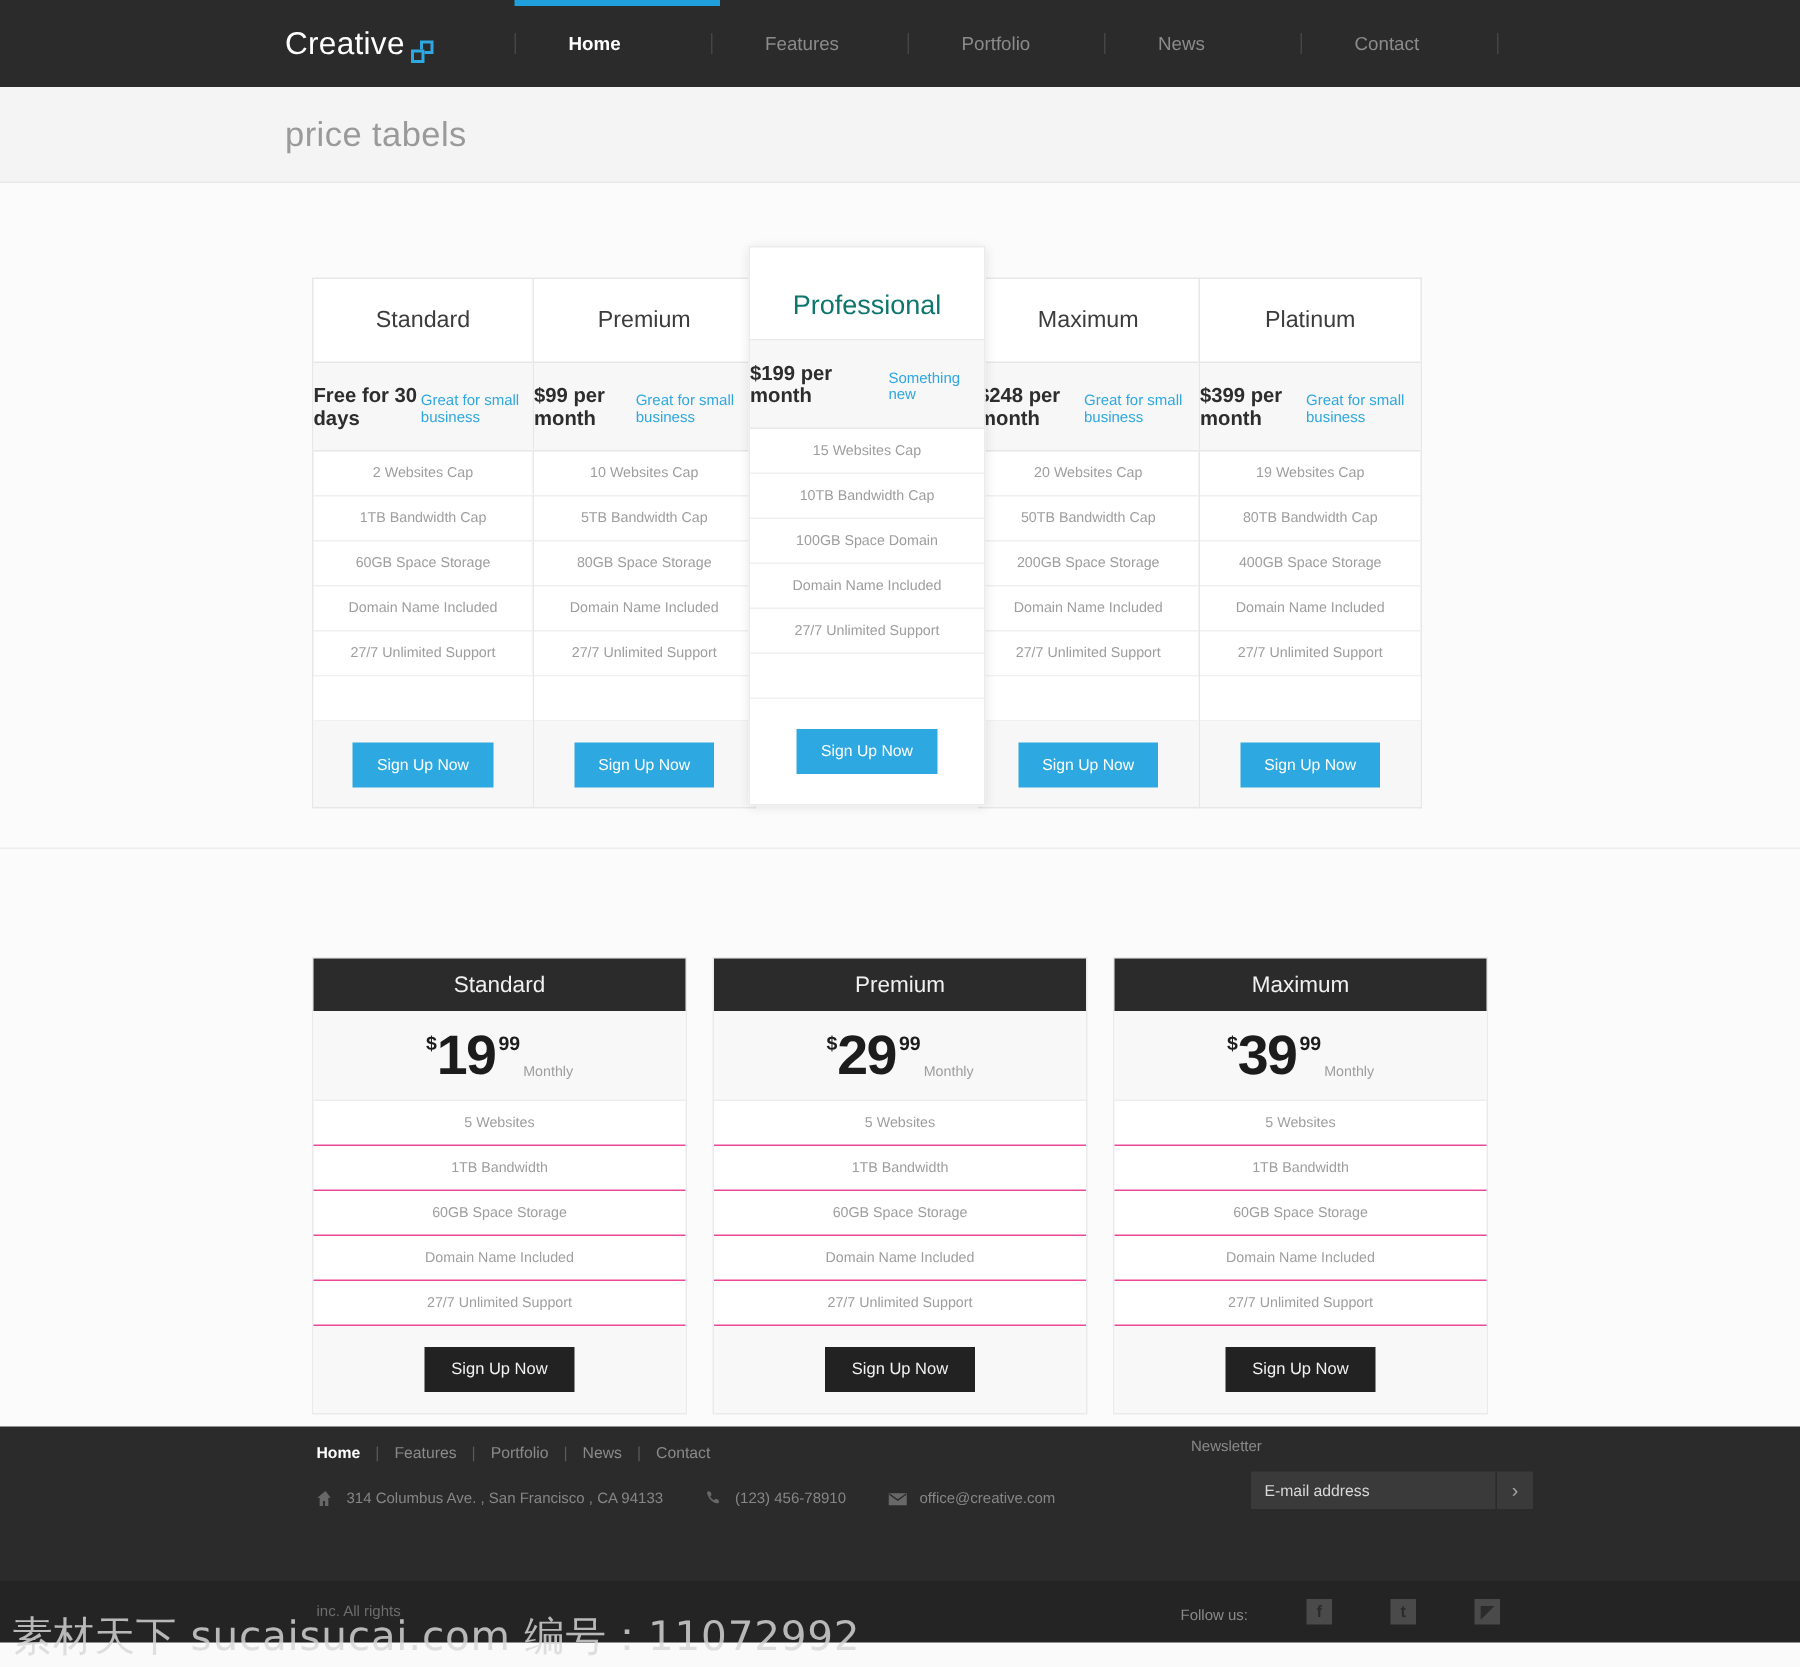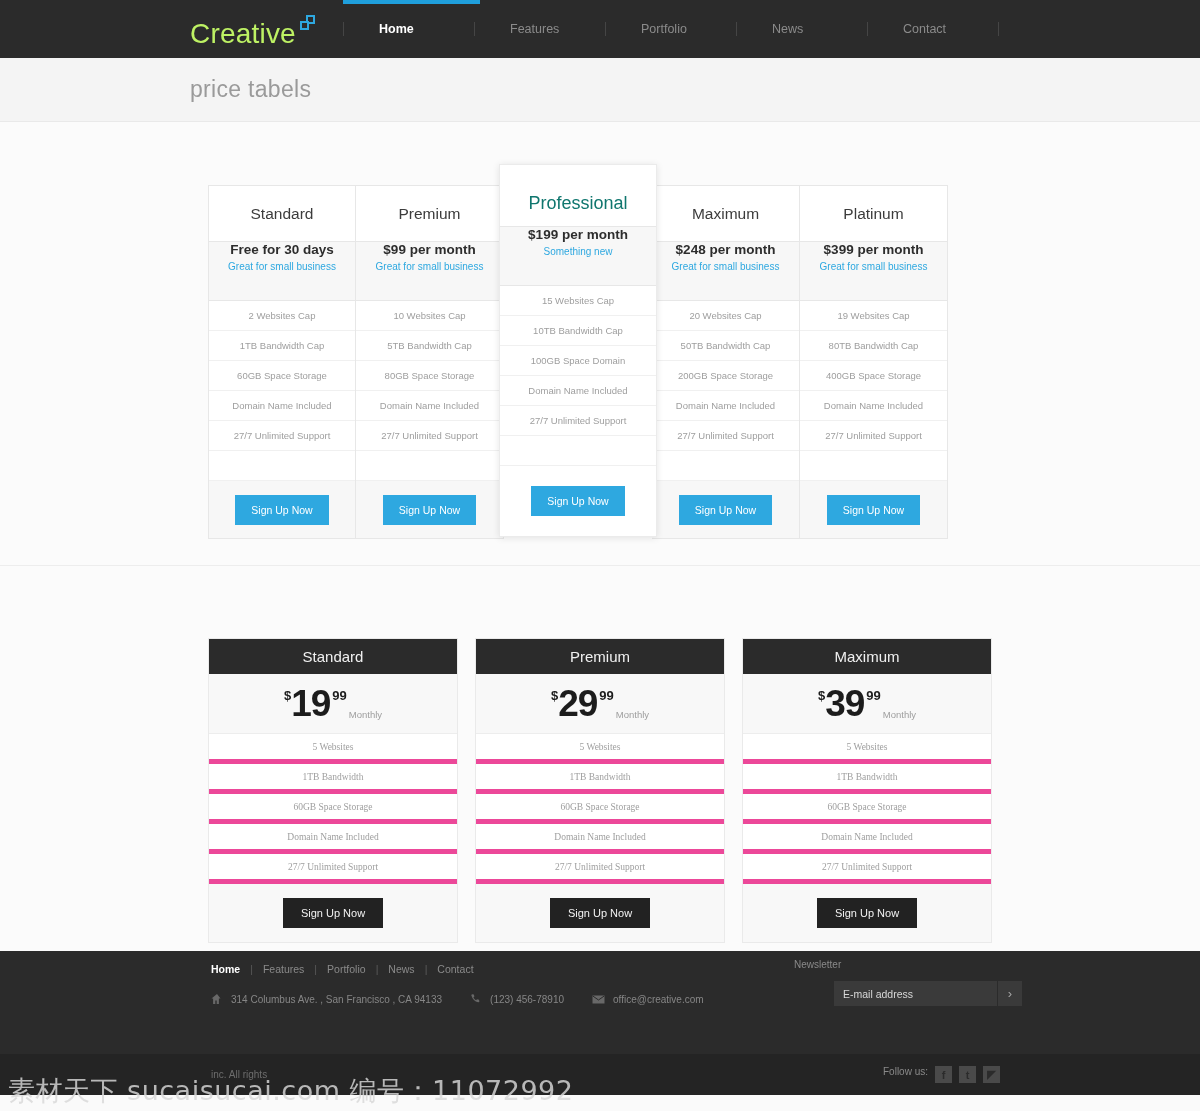--- a/index.html
+++ b/index.html
@@ -18,26 +18,26 @@
     height: 58px;
     background: #2b2b2b;
     position: relative;
     display: flex;
     align-items: center;
   }
   .logo {
     position: absolute;
     left: 190px;
     top: 18px;
-    font-size: 28px;
-    color: #bef264;
+    font-size: 21px;
+    color: #ffffff;
     font-weight: 400;
     letter-spacing: .2px;
     display: flex;
-    align-items: flex-start;
+    align-items: flex-end;
   }
   .logo-mark {
     position: relative;
     width: 15px; height: 15px;
     margin-left: 4px; margin-top: -3px;
     display: inline-block;
   }
   .logo-mark i {
     position: absolute;
     display: block;
@@ -142,23 +142,22 @@
   .featured .c-head {
     height: 62px;
     font-size: 18px;
     color: #0f766e;
     padding-top: 16px;
   }
   .c-price {
     background: #f7f7f7;
     height: 59px;
     display: flex;
-    flex-direction: column;
-    align-items: center;
-    justify-content: flex-start;
+    align-items: center;
+    justify-content: flex-end;
     border-bottom: 1px solid #e7e7e7;
   }
   .c-price-main { font-size: 13.5px; color: #2d2d2d; font-weight: bold; }
   .c-price-sub { font-size: 10px; color: #2ea8e0; margin-top: 4px; }
   .c-feat {
     height: 30px;
     display: flex;
     align-items: center;
     justify-content: center;
     font-size: 9.5px;
@@ -234,22 +233,21 @@
     font-size: 9.5px; color: #9e9e9e;
     align-self: flex-end; margin-bottom: 13px; margin-left: 2px;
   }
   .p-feat {
     height: 30px;
     display: flex;
     align-items: center;
     justify-content: center;
     font-size: 9.5px;
     color: #9e9e9e;
-    border-bottom: 5px solid #ec4899;
-    font-family: Liberation Serif, serif;
+    border-bottom: 1px solid #ec4899;
   }
   .p-cta {
     height: 58px;
     background: #f8f8f8;
     display: flex;
     align-items: center;
     justify-content: center;
   }
   .btn-dark {
     background: #222;
@@ -324,23 +322,24 @@
   .copyright {
     position: absolute;
     left: 211px;
     font-size: 10px;
     color: #6d6d6d;
   }
   .follow {
     position: absolute;
     right: 200px;
     display: flex;
-    align-items: flex-start;
+    align-items: flex-end;
     font-size: 10px;
     color: #8a8a8a;
+    gap: 32px;
   }
   .soc {
     width: 17px; height: 17px;
     background: #4a4a4a;
     color: #2b2b2b;
     margin-left: 7px;
     display: inline-flex;
     align-items: center;
     justify-content: center;
     font-size: 11px;

